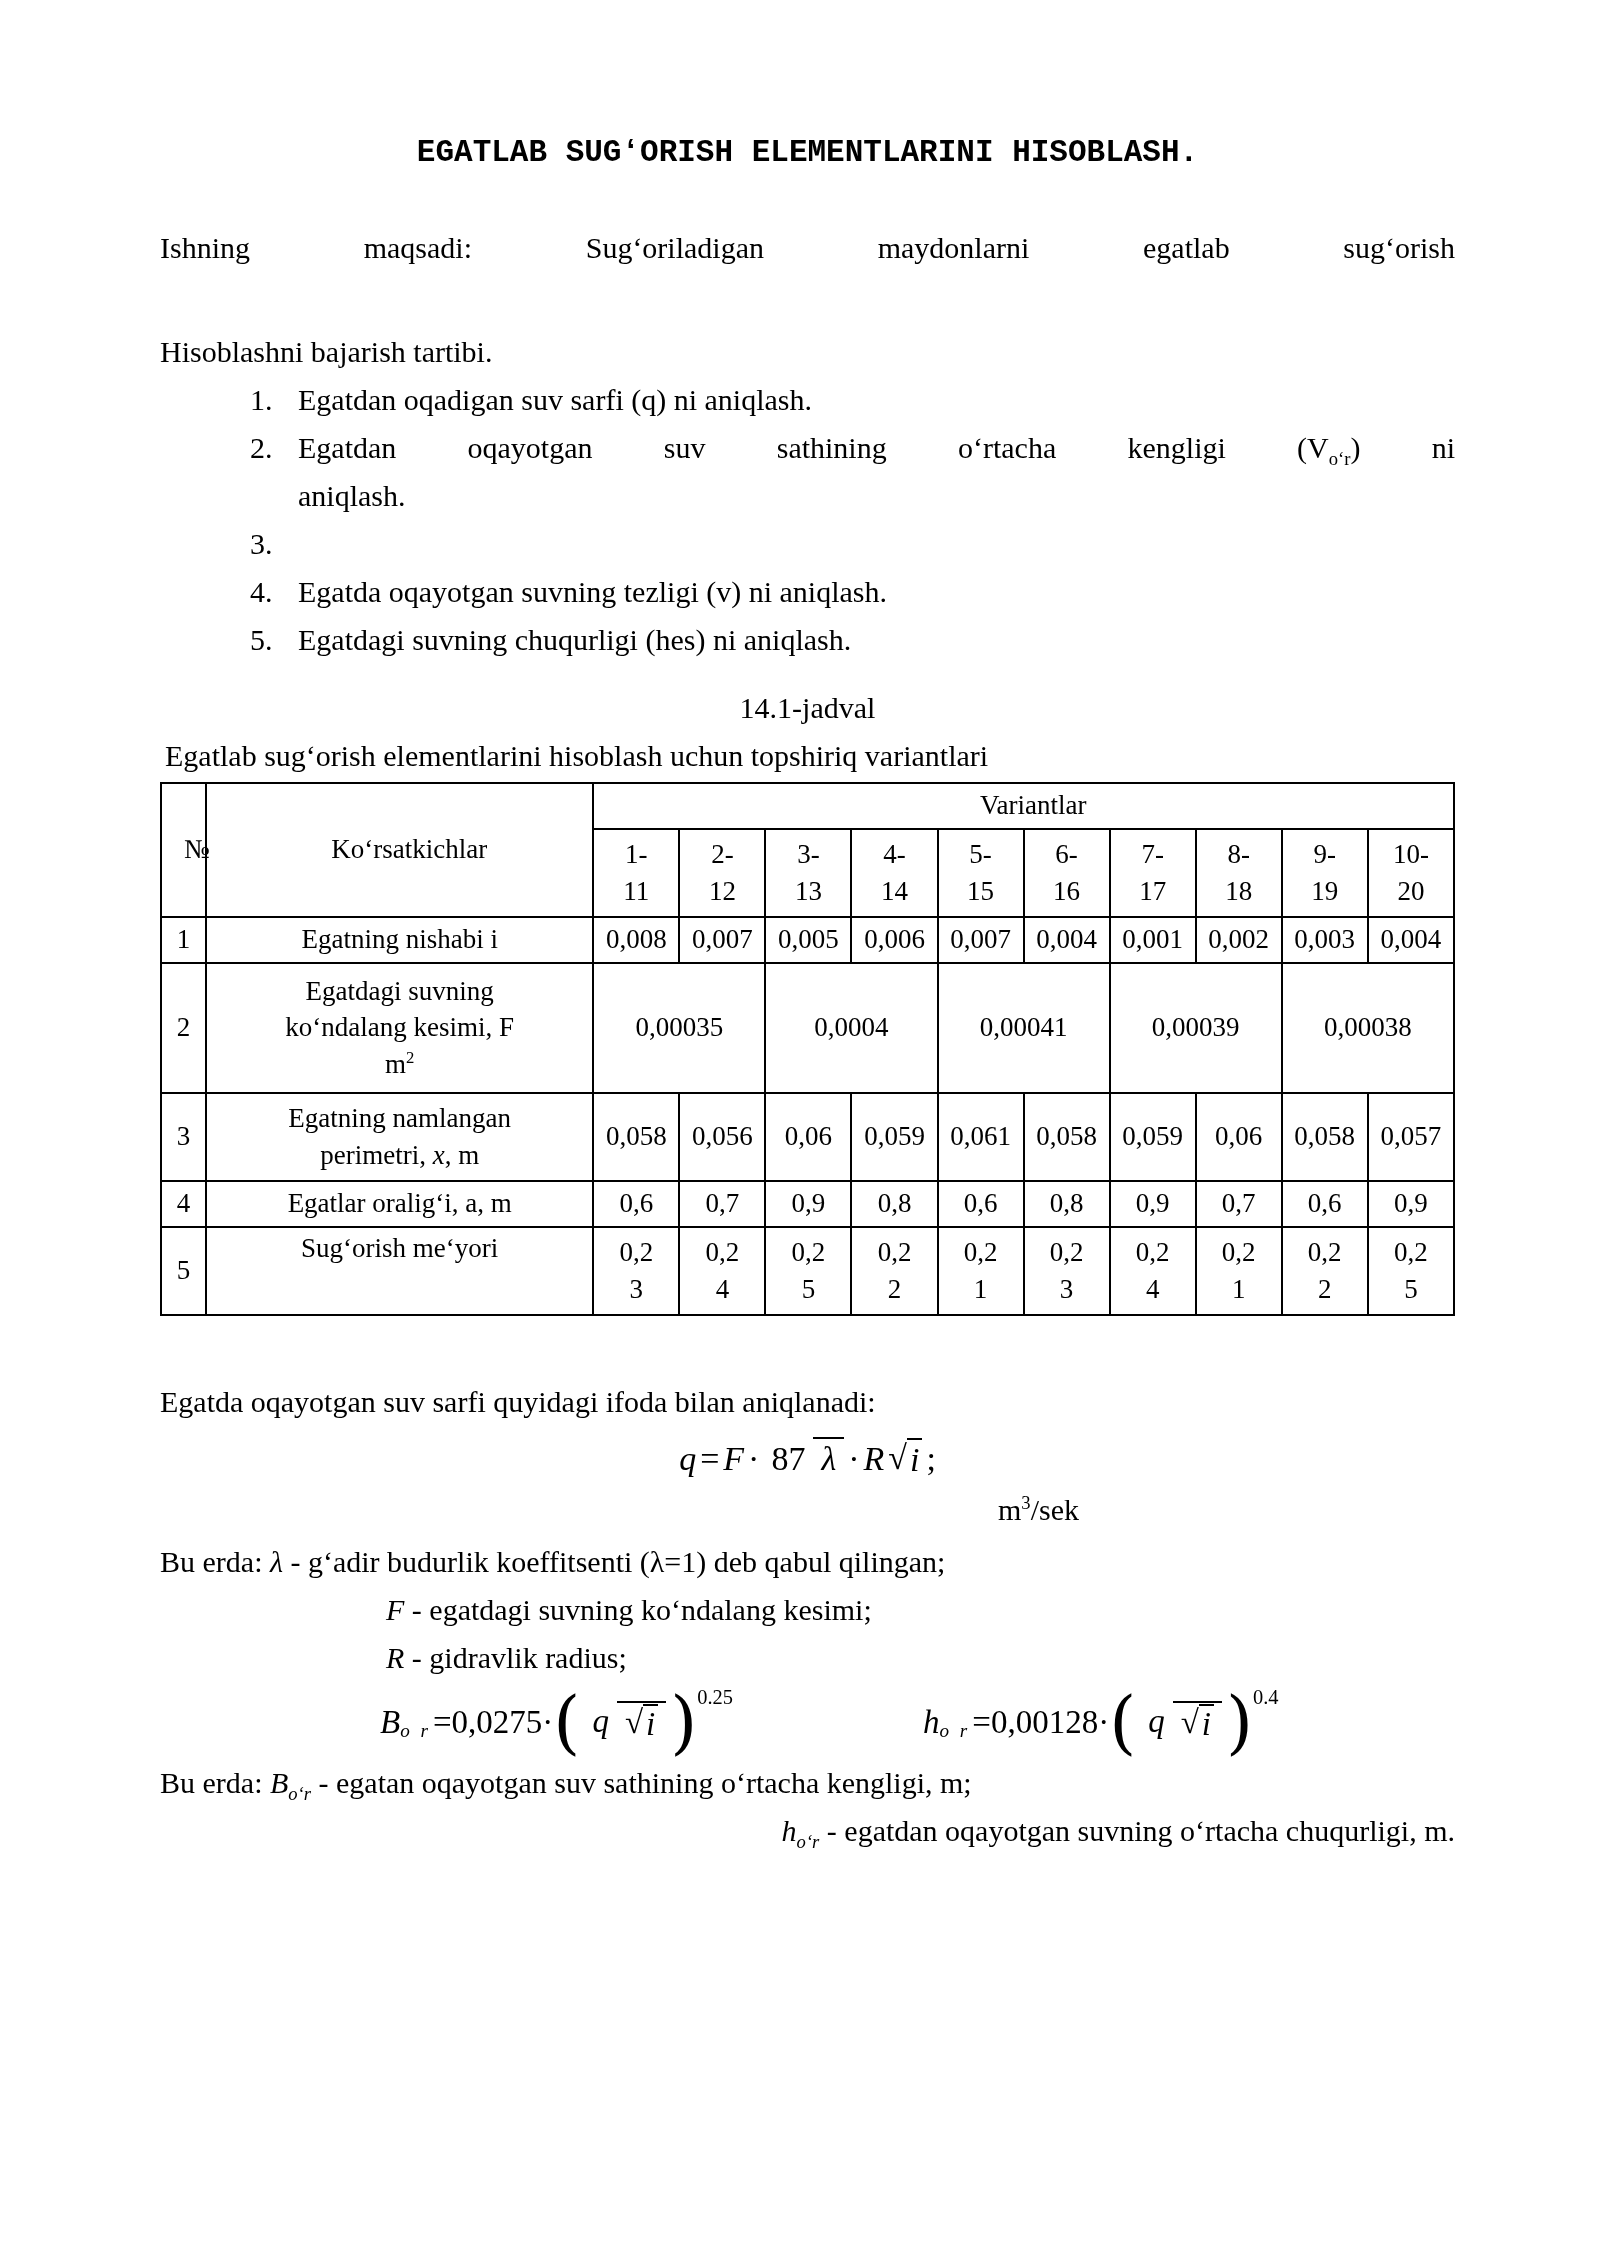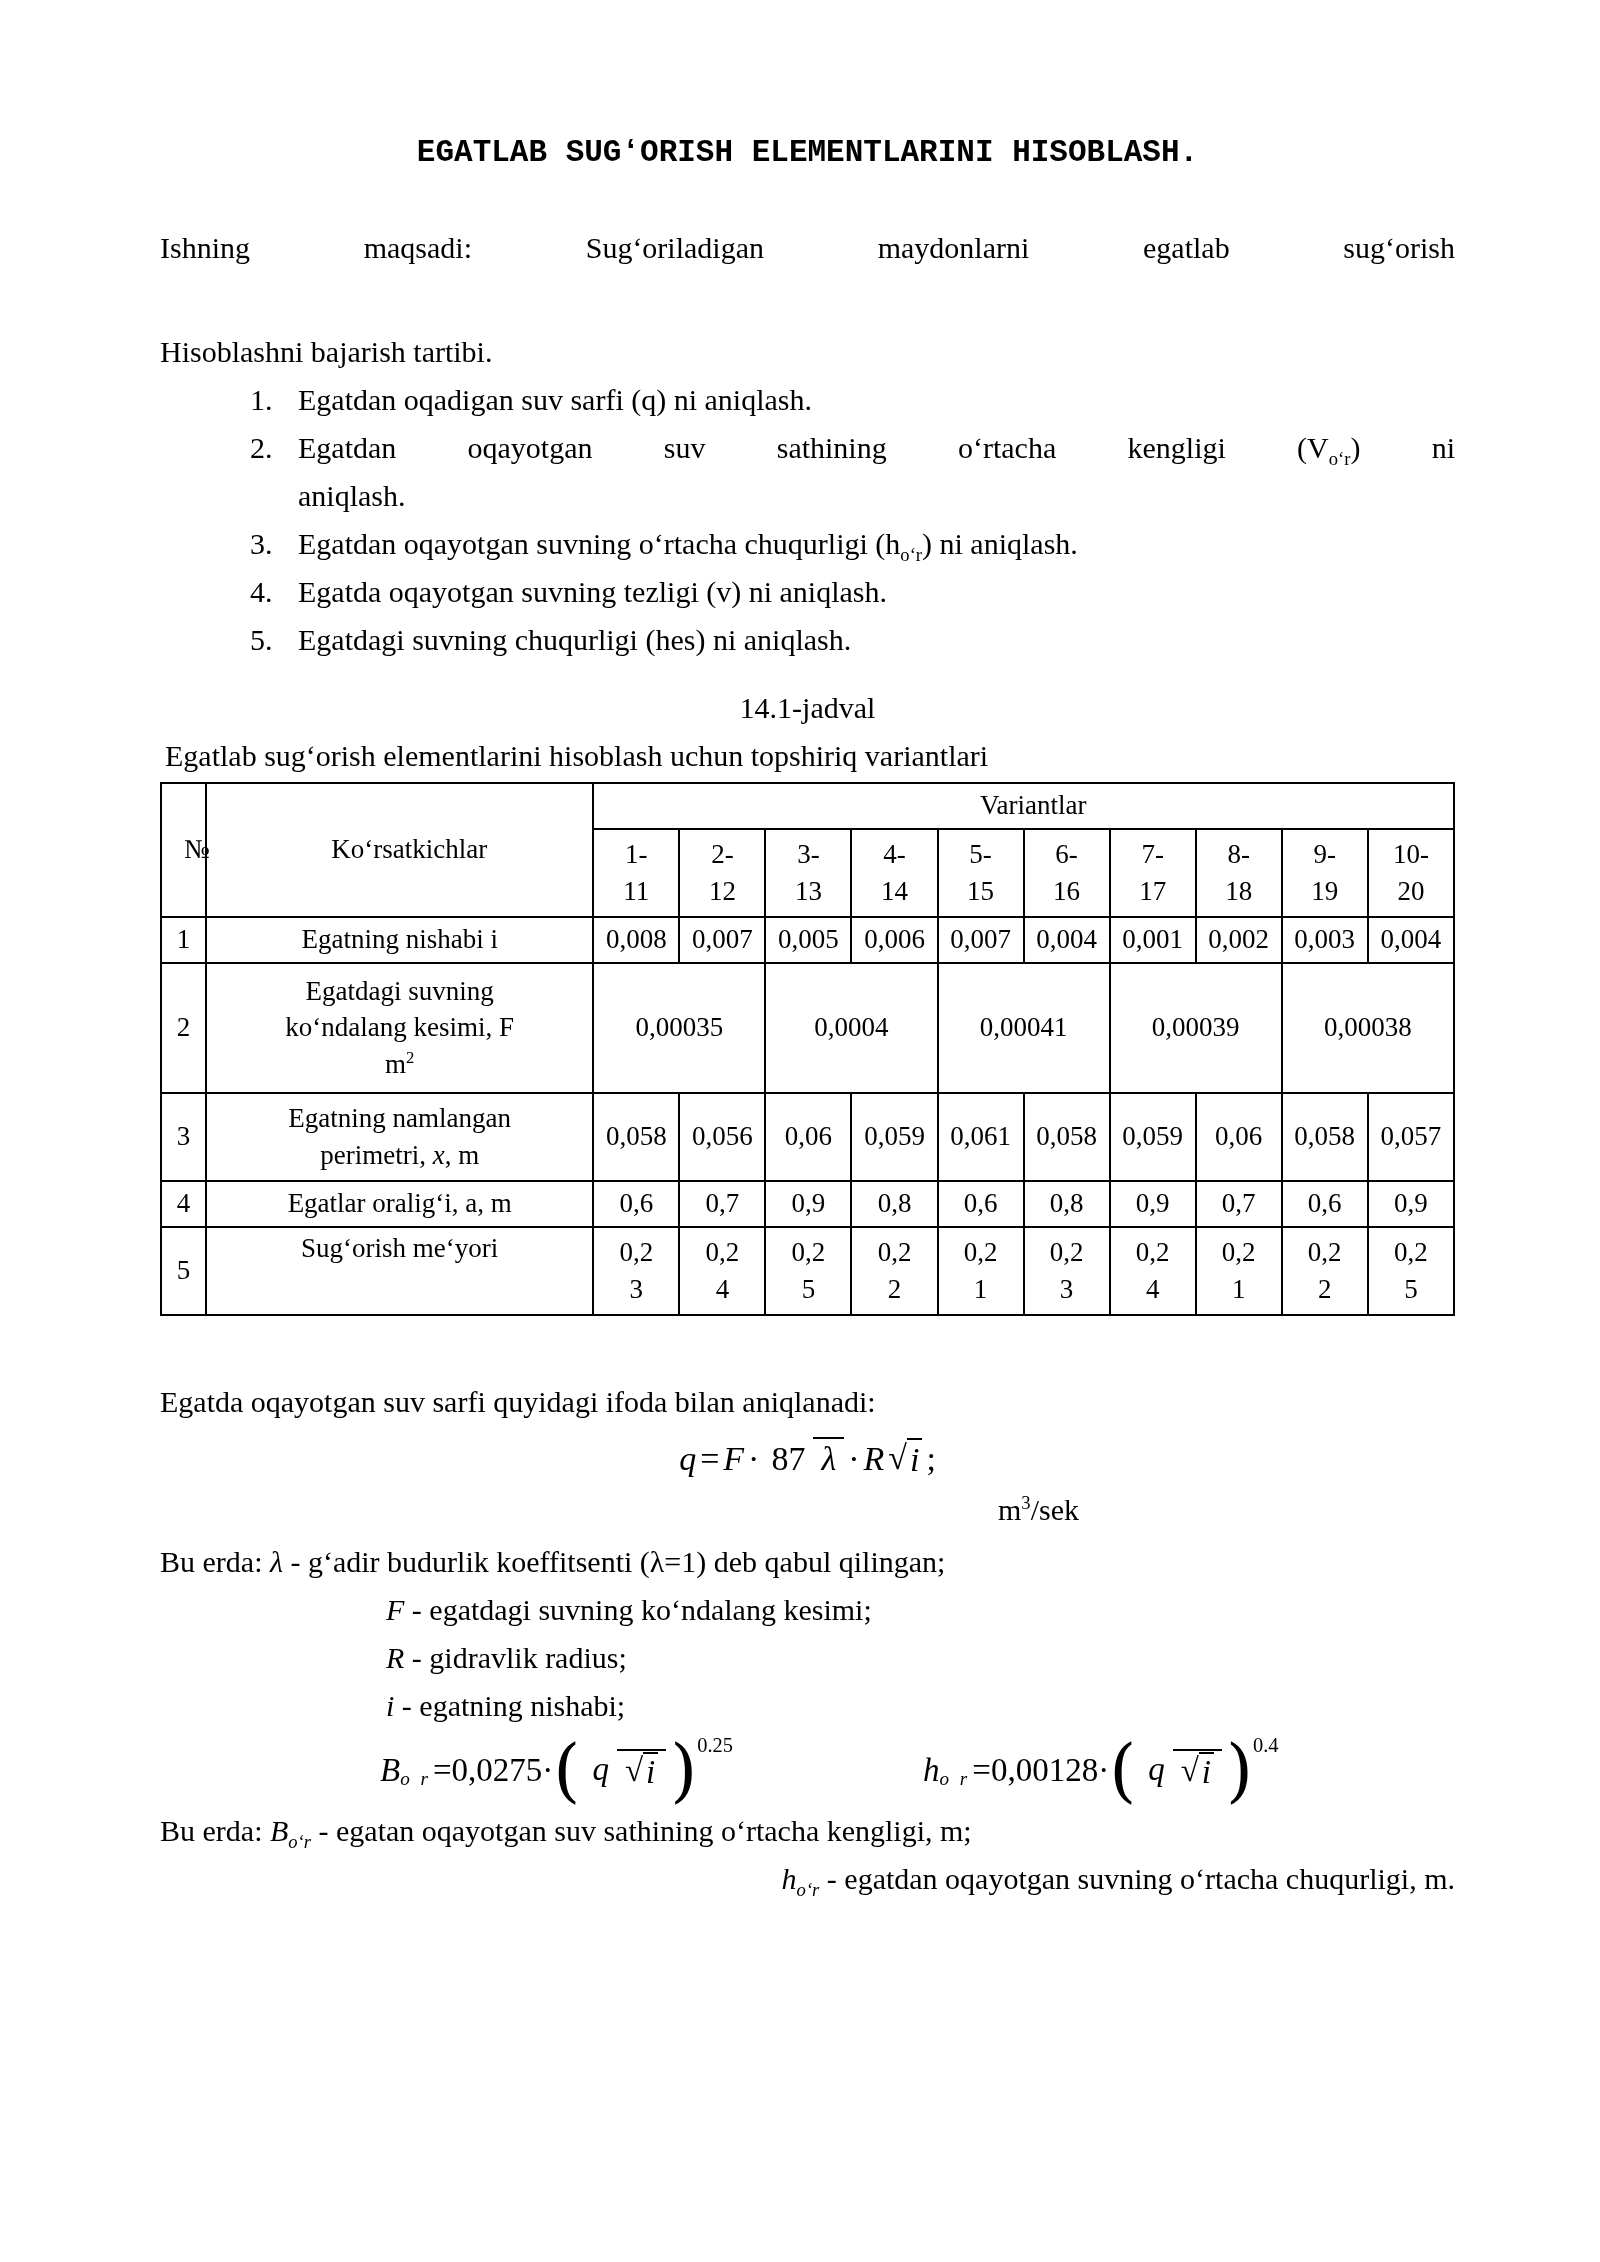--- a/index.html
+++ b/index.html
@@ -92,21 +92,20 @@
     </div>
     <div class="step">
       <span class="num">2.</span>
       <span class="body">
         <span class="just" style="display:block;"><span>Egatdan oqayotgan suv sathining oʻrtacha kengligi (V</span><sub class="ss">oʻr</sub><span>) ni</span></span>
         <span style="display:block;">aniqlash.</span>
       </span>
     </div>
     <div class="step">
       <span class="num">3.</span>
-      <span class="body"><span>Egatdan oqayotgan suvning oʻrtacha chuqurligi (h</span><sub class="ss">oʻr</sub><span>) ni aniqlash.</span></span>
     </div>
     <div class="step">
       <span class="num">4.</span>
       <span class="body">Egatda oqayotgan suvning tezligi (v) ni aniqlash.</span>
     </div>
     <div class="step">
       <span class="num">5.</span>
       <span class="body">Egatdagi suvning chuqurligi (hes) ni aniqlash.</span>
     </div>
   </div>
@@ -299,21 +298,20 @@
         <span class="radsign">√</span>
         <span class="radicand it">i</span>
       </span>
     <span>;</span>
   </div>
   <div class="unit-line"><span>m</span><sup class="sp">3</sup><span>/sek</span></div>
 
   <div class="where"><span>Bu erda: </span><span class="it">λ</span><span> - gʻadir budurlik koeffitsenti (λ=1) deb qabul qilingan;</span></div>
   <div class="where-ind"><span class="it">F</span><span> - egatdagi suvning koʻndalang kesimi;</span></div>
   <div class="where-ind"><span class="it">R</span><span> - gidravlik radius;</span></div>
-  <div class="where-ind"><span class="it">i</span><span> - egatning nishabi;</span></div>
 
   <div class="formula-row">
     <span class="f2">
       <span class="it">B</span>
         <span class="msub">o r</span>
         <span>=0,0275·</span>
         <span class="paren">(</span>
         <span class="frac">
           <span class="num it">q</span>
           <span class="den"><span class="sqrt">

